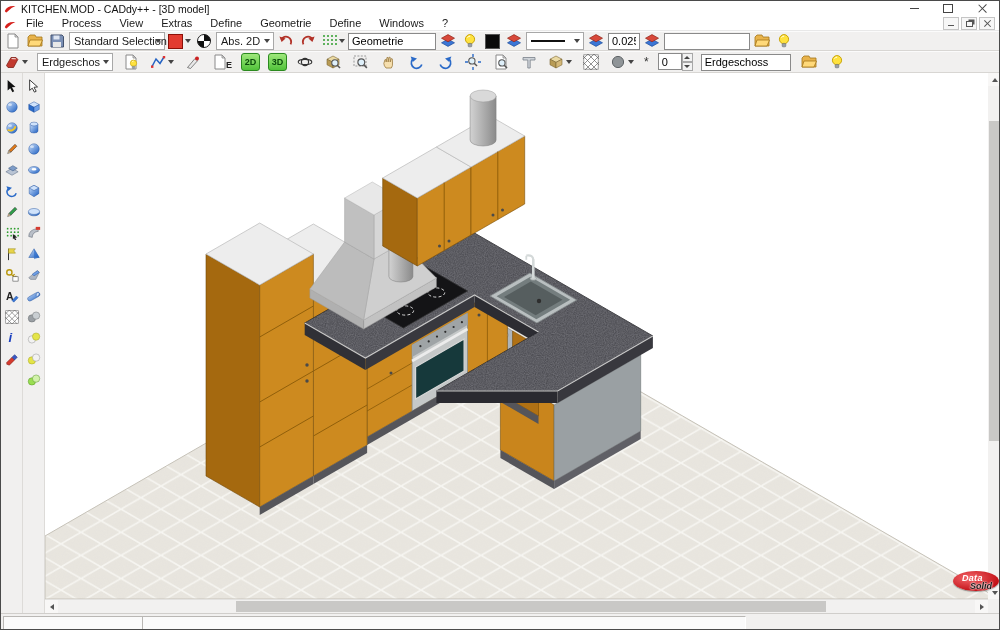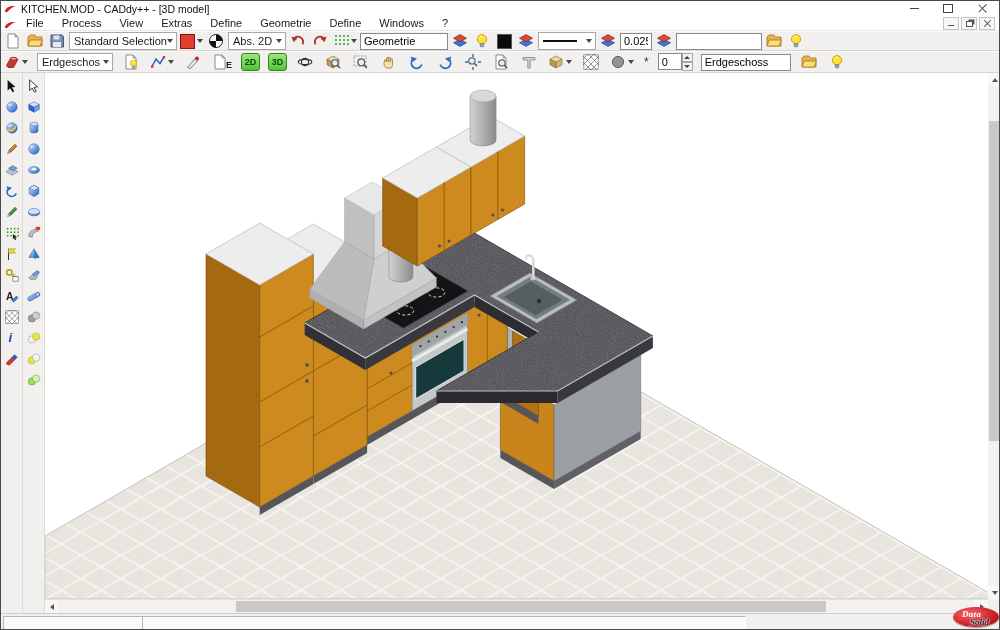--- a/index.html
+++ b/index.html
@@ -62,21 +62,21 @@
   .hthumb{position:absolute;left:191px;top:1px;width:590px;height:11px;background:#c9c8c6;}
   .tri-l{width:0;height:0;border-top:3.5px solid transparent;border-bottom:3.5px solid transparent;border-right:4px solid #555;}
   .tri-r{width:0;height:0;border-top:3.5px solid transparent;border-bottom:3.5px solid transparent;border-left:4px solid #555;}
   .tri-u{width:0;height:0;border-left:3.5px solid transparent;border-right:3.5px solid transparent;border-bottom:4px solid #555;}
   .tri-d{width:0;height:0;border-left:3.5px solid transparent;border-right:3.5px solid transparent;border-top:4px solid #555;}
   .corner{position:absolute;left:987px;top:598px;width:13px;height:14px;background:#f1f0ef;}
   
   .statusbar{position:absolute;left:0;top:612px;width:100%;height:18px;background:#f1f0ef;border-top:1px solid #d0cecb;box-sizing:border-box;}
   .spanel{position:absolute;top:2px;height:12px;background:#fafafa;border:1px solid #b9b7b4;border-bottom-color:#fff;border-right-color:#fff;font-size:10px;padding:0 3px;}
   #sp1{left:2px;width:134px;} #sp2{left:141px;width:596px;}
-  .logo{position:absolute;left:952px;top:604px;width:47px;height:25px;font-family:Liberation Serif, serif;}
+  .logo{position:absolute;left:952px;top:568px;width:47px;height:25px;}
   .logo .oval{position:absolute;left:0;top:2px;width:46px;height:20px;border-radius:50%;background:radial-gradient(ellipse at 35% 35%,#f4676b,#c31218 70%);box-shadow:0 1px 1px rgba(0,0,0,.35);}
   .logo .t1{position:absolute;left:9px;top:4px;font-size:9px;font-weight:bold;font-style:italic;color:#fff;letter-spacing:.3px;}
   .logo .t2{position:absolute;left:17px;top:12px;font-size:9px;font-weight:bold;font-style:italic;color:#1d1d1d;text-shadow:0 0 2px #fff,0 0 2px #fff;}
 </style>
 </head>
 <body>
 
 <svg width="0" height="0" style="position:absolute" aria-hidden="true">
 <defs>
   <linearGradient id="gB" x1="0" y1="0" x2="1" y2="1">
@@ -250,21 +250,21 @@
     <span class="btn">
         <svg class="i16">
           <use href="#sy-folder"></use>
         </svg>
       </span>
     <span class="btn">
         <svg class="i16">
           <use href="#sy-disk"></use>
         </svg>
       </span>
-    <span class="combo" style="width:108px">
+    <span class="combo" style="width:96px">
         <span>Standard Selection</span>
         <span class="dd"></span>
       </span>
     <span class="btn">
         <span class="swatch-red"></span>
         <span class="dd"></span>
       </span>
     <span class="btn">
         <svg class="i16">
           <use href="#sy-target"></use>

